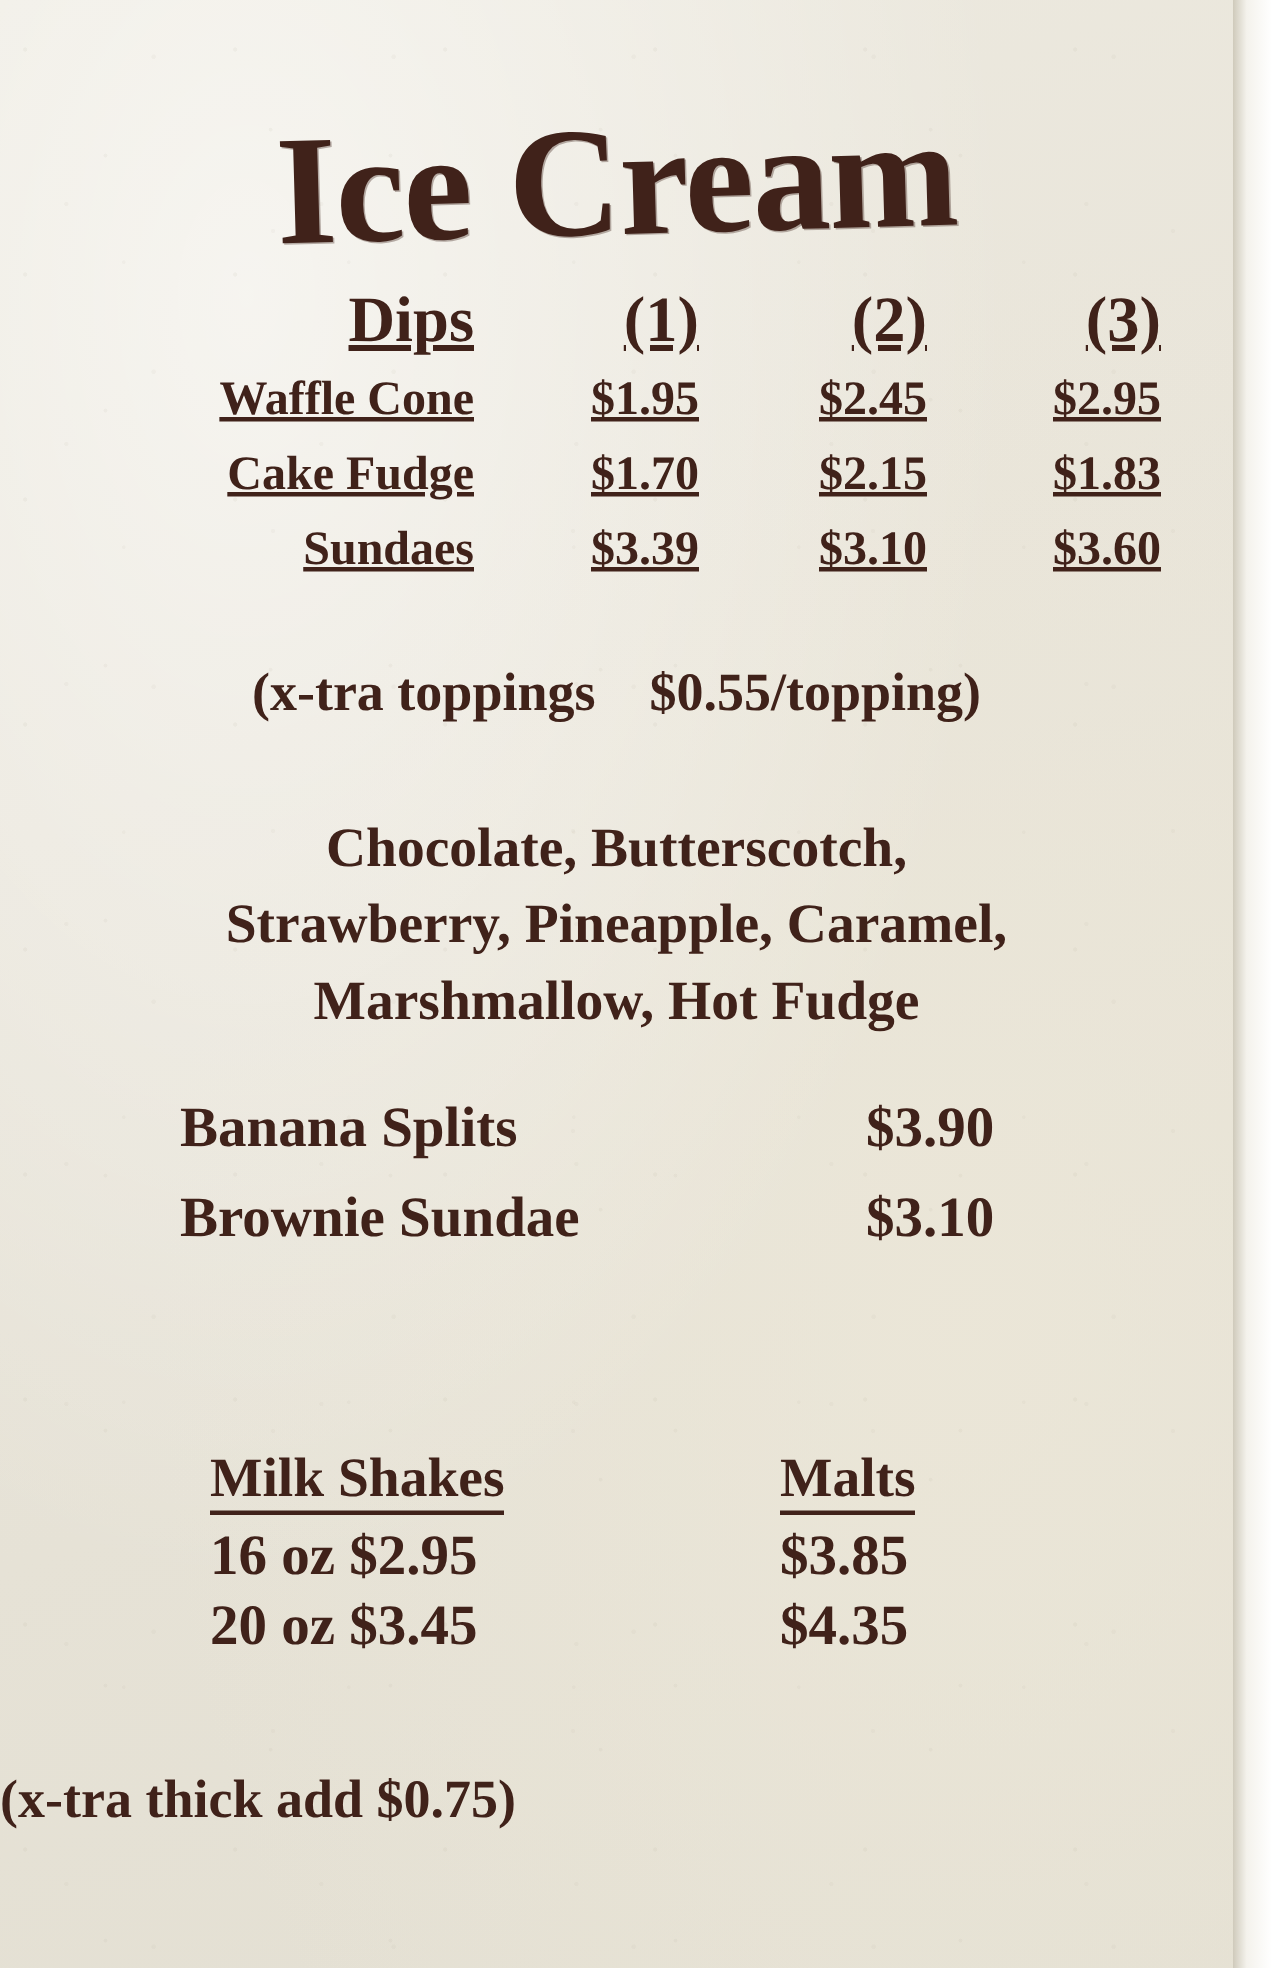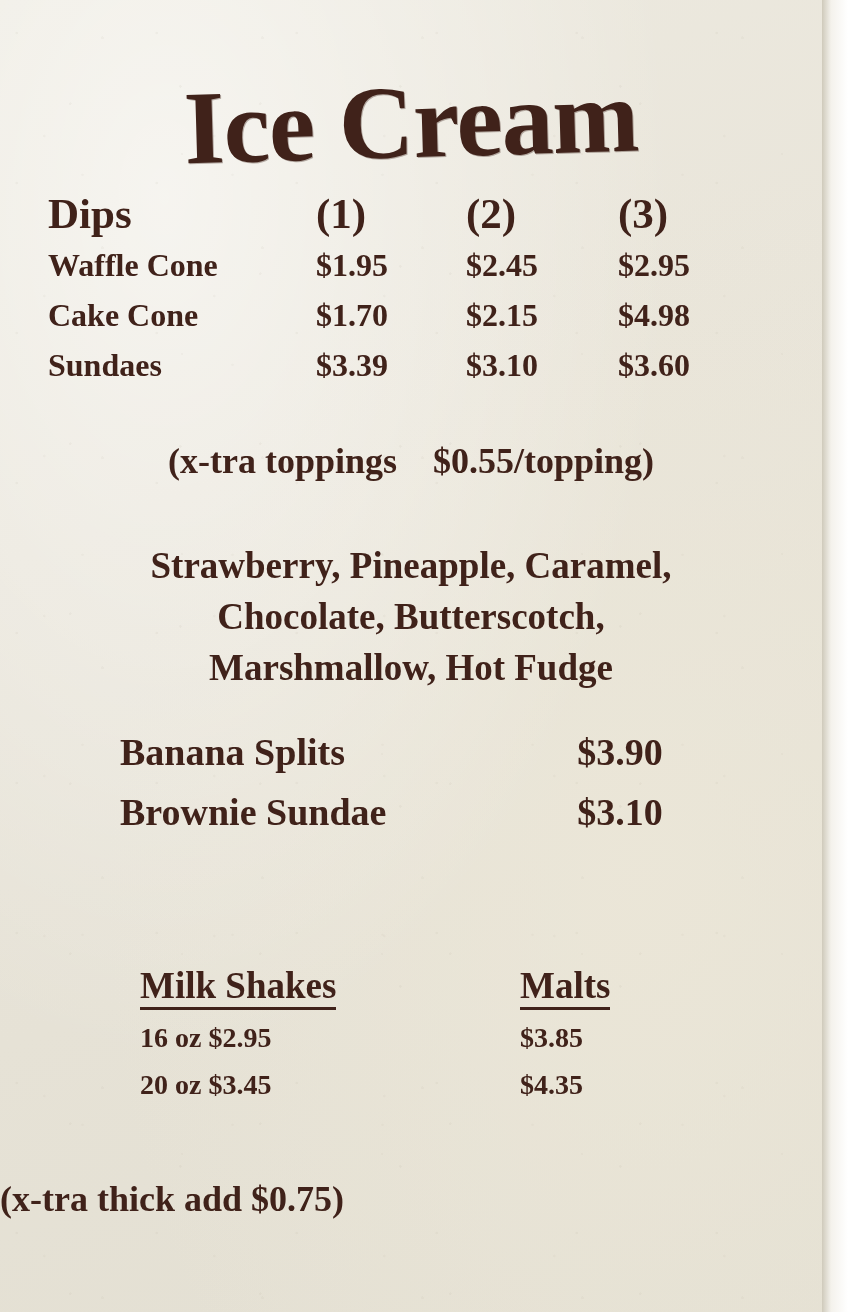--- a/index.html
+++ b/index.html
@@ -79,22 +79,23 @@
     width: 726px;
     font-weight: bold;
     color: #40221a;
   }
   #dips-table table {
     border-collapse: collapse;
     width: 100%;
   }
   #dips-table th, #dips-table td {
     padding: 0;
-    text-align: left;
-    white-space: nowrap;
+    text-align: right;
+    white-space: nowrap;
+    text-decoration: underline;
   }
   .hdr-row td, .hdr-row th {
     font-size: 43px;
     line-height: 52px;
     padding-bottom: 4px;
   }
   .item-row td {
     font-size: 32px;
     line-height: 50px;
   }
@@ -167,21 +168,21 @@
   #shakes .shake-hdr td {
     font-size: 37px;
     line-height: 48px;
     padding-bottom: 4px;
   }
   #shakes .shake-hdr span {
     border-bottom: 3px solid #40221a;
     padding-bottom: 1px;
   }
   #shakes .shake-row td {
-    font-size: 28px;
+    font-size: 38px;
     line-height: 47px;
   }
   .col-shake { width: 380px; }
 
   
   #xtra-thick {
     position: absolute;
     top: 1178px;
     left: 0;
     width: 822px;
@@ -211,42 +212,42 @@
         <td class="col-p2 hdr-num pad-2">(2)</td>
         <td class="col-p3 hdr-num pad-3">(3)</td>
       </tr>
       <tr class="item-row">
         <td class="col-name">Waffle Cone</td>
         <td class="col-p1 pad-1">$1.95</td>
         <td class="col-p2 pad-2">$2.45</td>
         <td class="col-p3 pad-3">$2.95</td>
       </tr>
       <tr class="item-row">
-        <td class="col-name">Cake Cone</td>
+        <td class="col-name">Cake Fudge</td>
         <td class="col-p1 pad-1">$1.70</td>
         <td class="col-p2 pad-2">$2.15</td>
-        <td class="col-p3 pad-3">$4.98</td>
+        <td class="col-p3 pad-3">$1.83</td>
       </tr>
       <tr class="item-row">
         <td class="col-name">Sundaes</td>
         <td class="col-p1 pad-1">$3.39</td>
         <td class="col-p2 pad-2">$3.10</td>
         <td class="col-p3 pad-3">$3.60</td>
       </tr>
     </tbody>
       </table>
   </div>
 
   <div id="xtra-toppings">
     <span>(x-tra toppings</span><span class="gap"></span><span>$0.55/topping)</span>
   </div>
 
   <div id="flavors">
+    <div>Chocolate, Butterscotch,</div>
     <div>Strawberry, Pineapple, Caramel,</div>
-    <div>Chocolate, Butterscotch,</div>
     <div>Marshmallow, Hot Fudge</div>
   </div>
 
   <div id="specials">
     <table>
       <tbody>
           <tr>
         <td>Banana Splits</td>
         <td class="price">$3.90</td>
       </tr>

